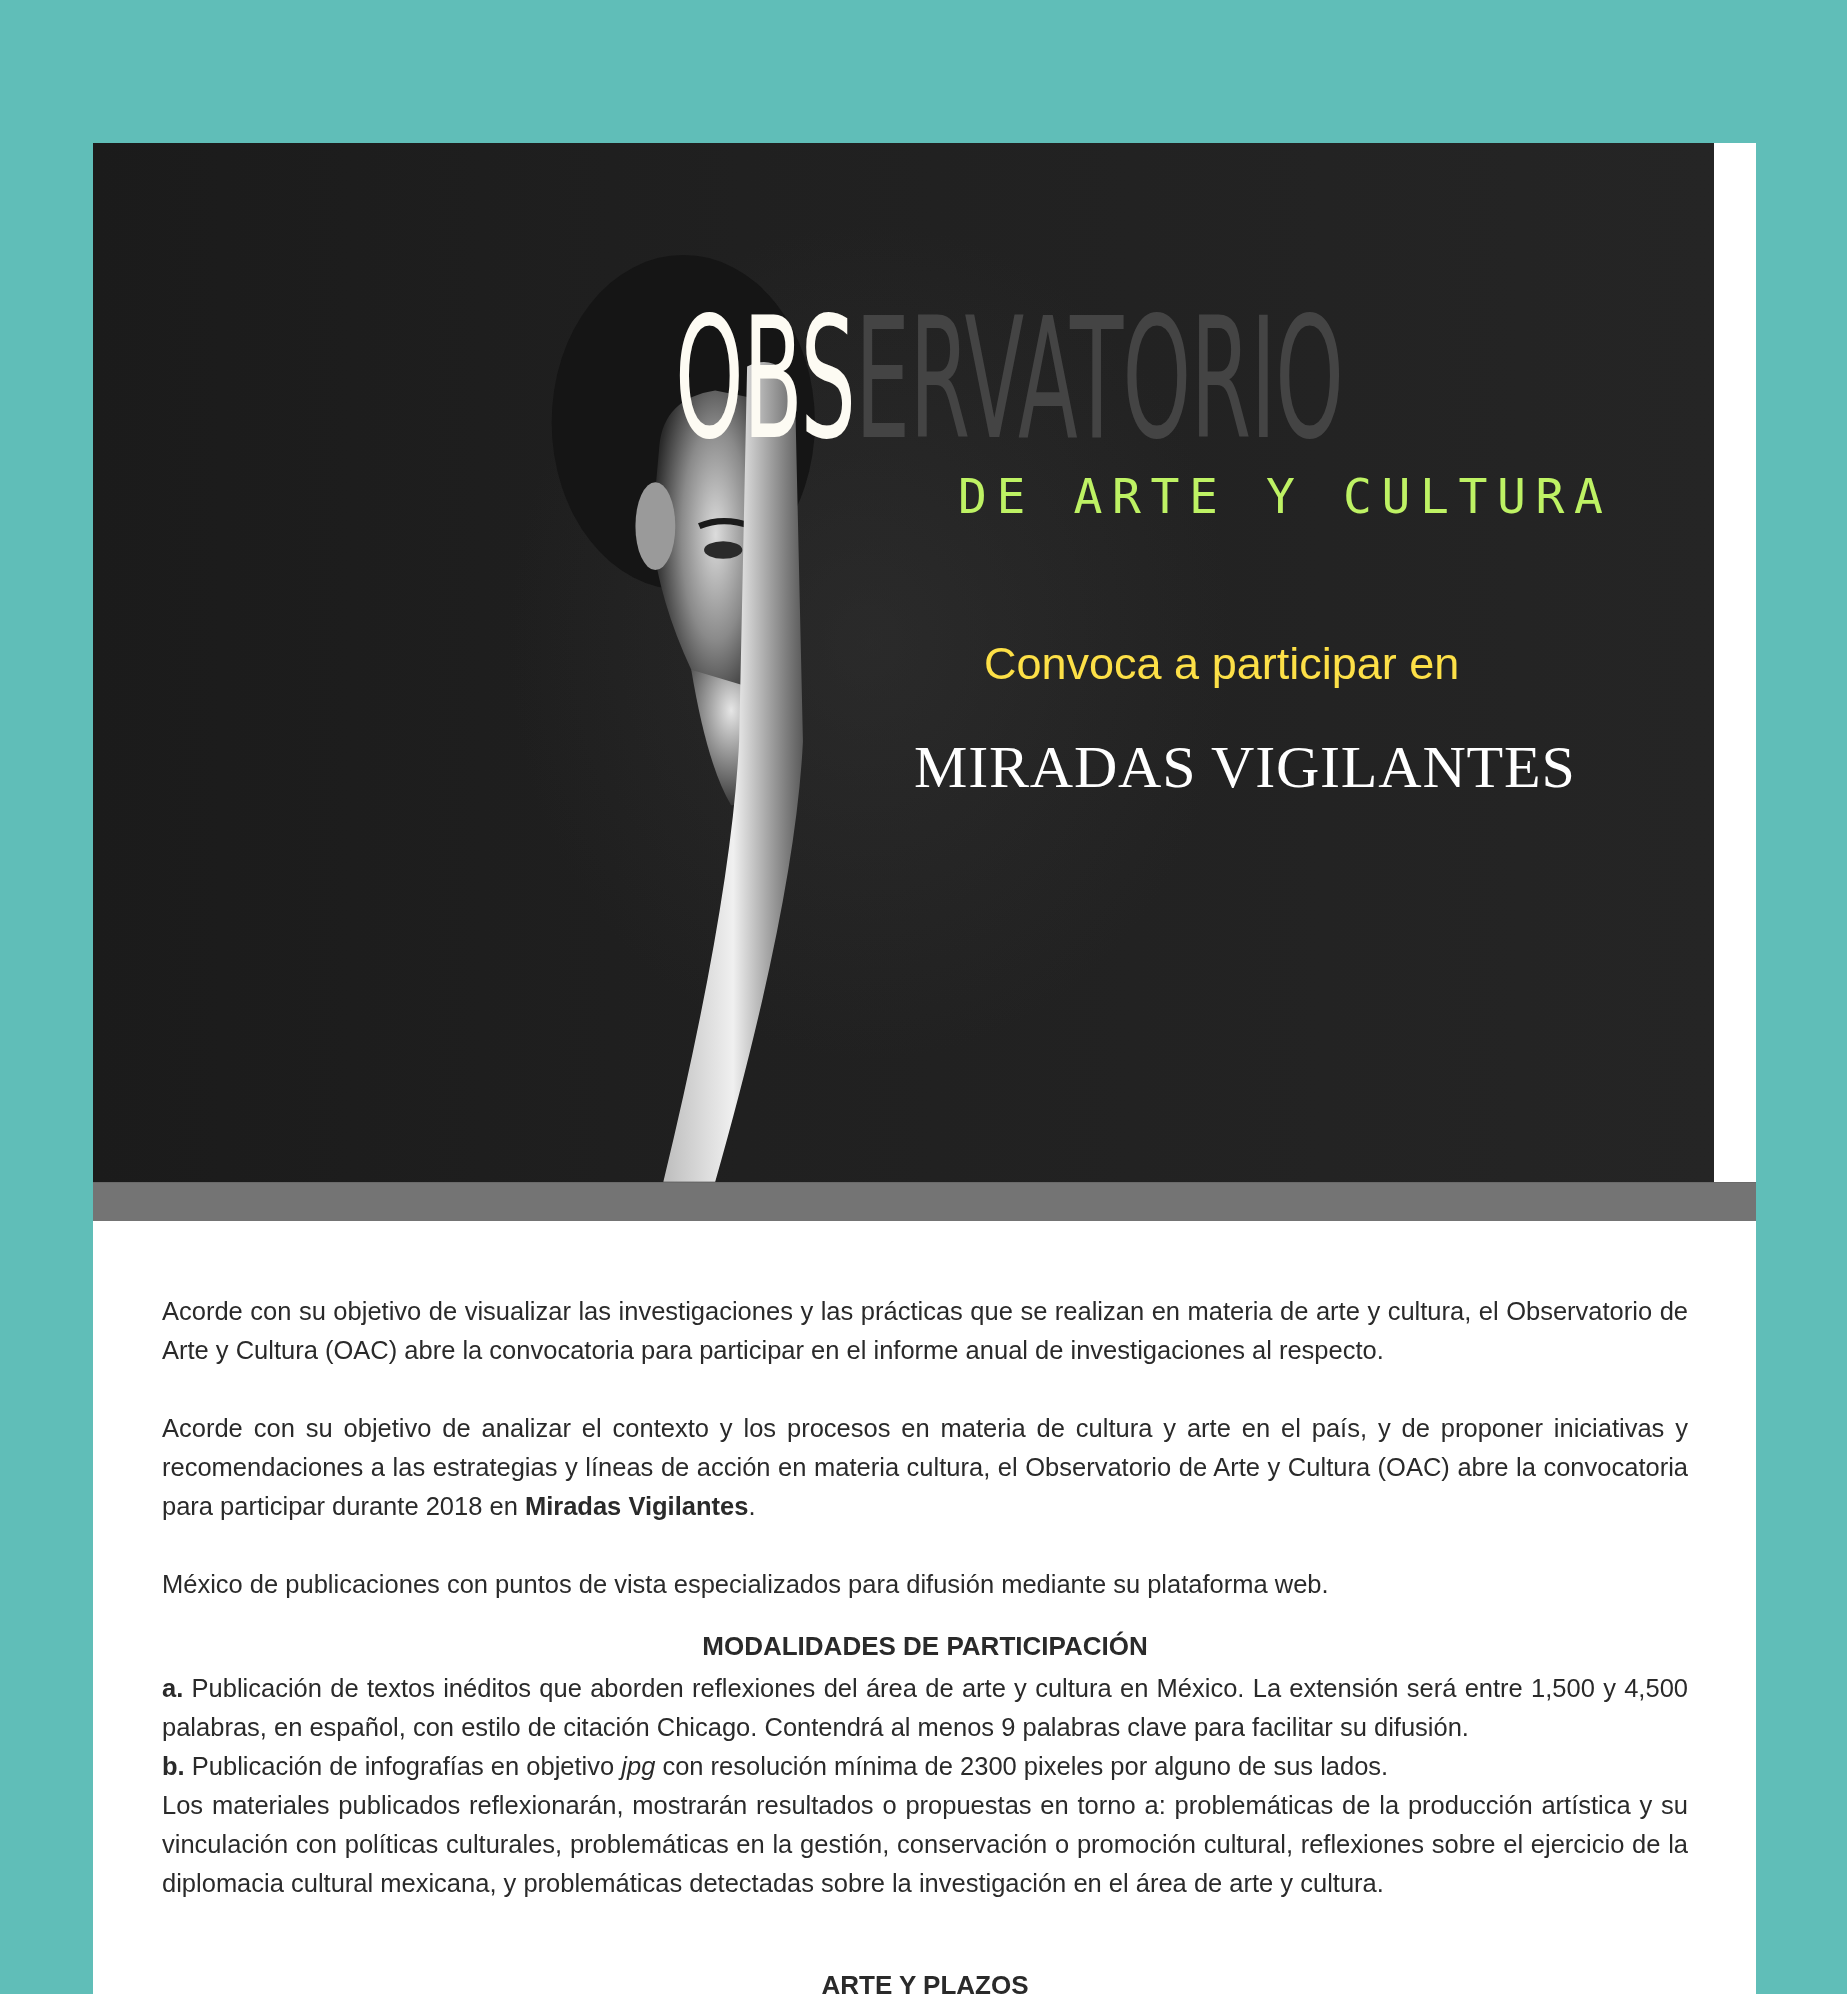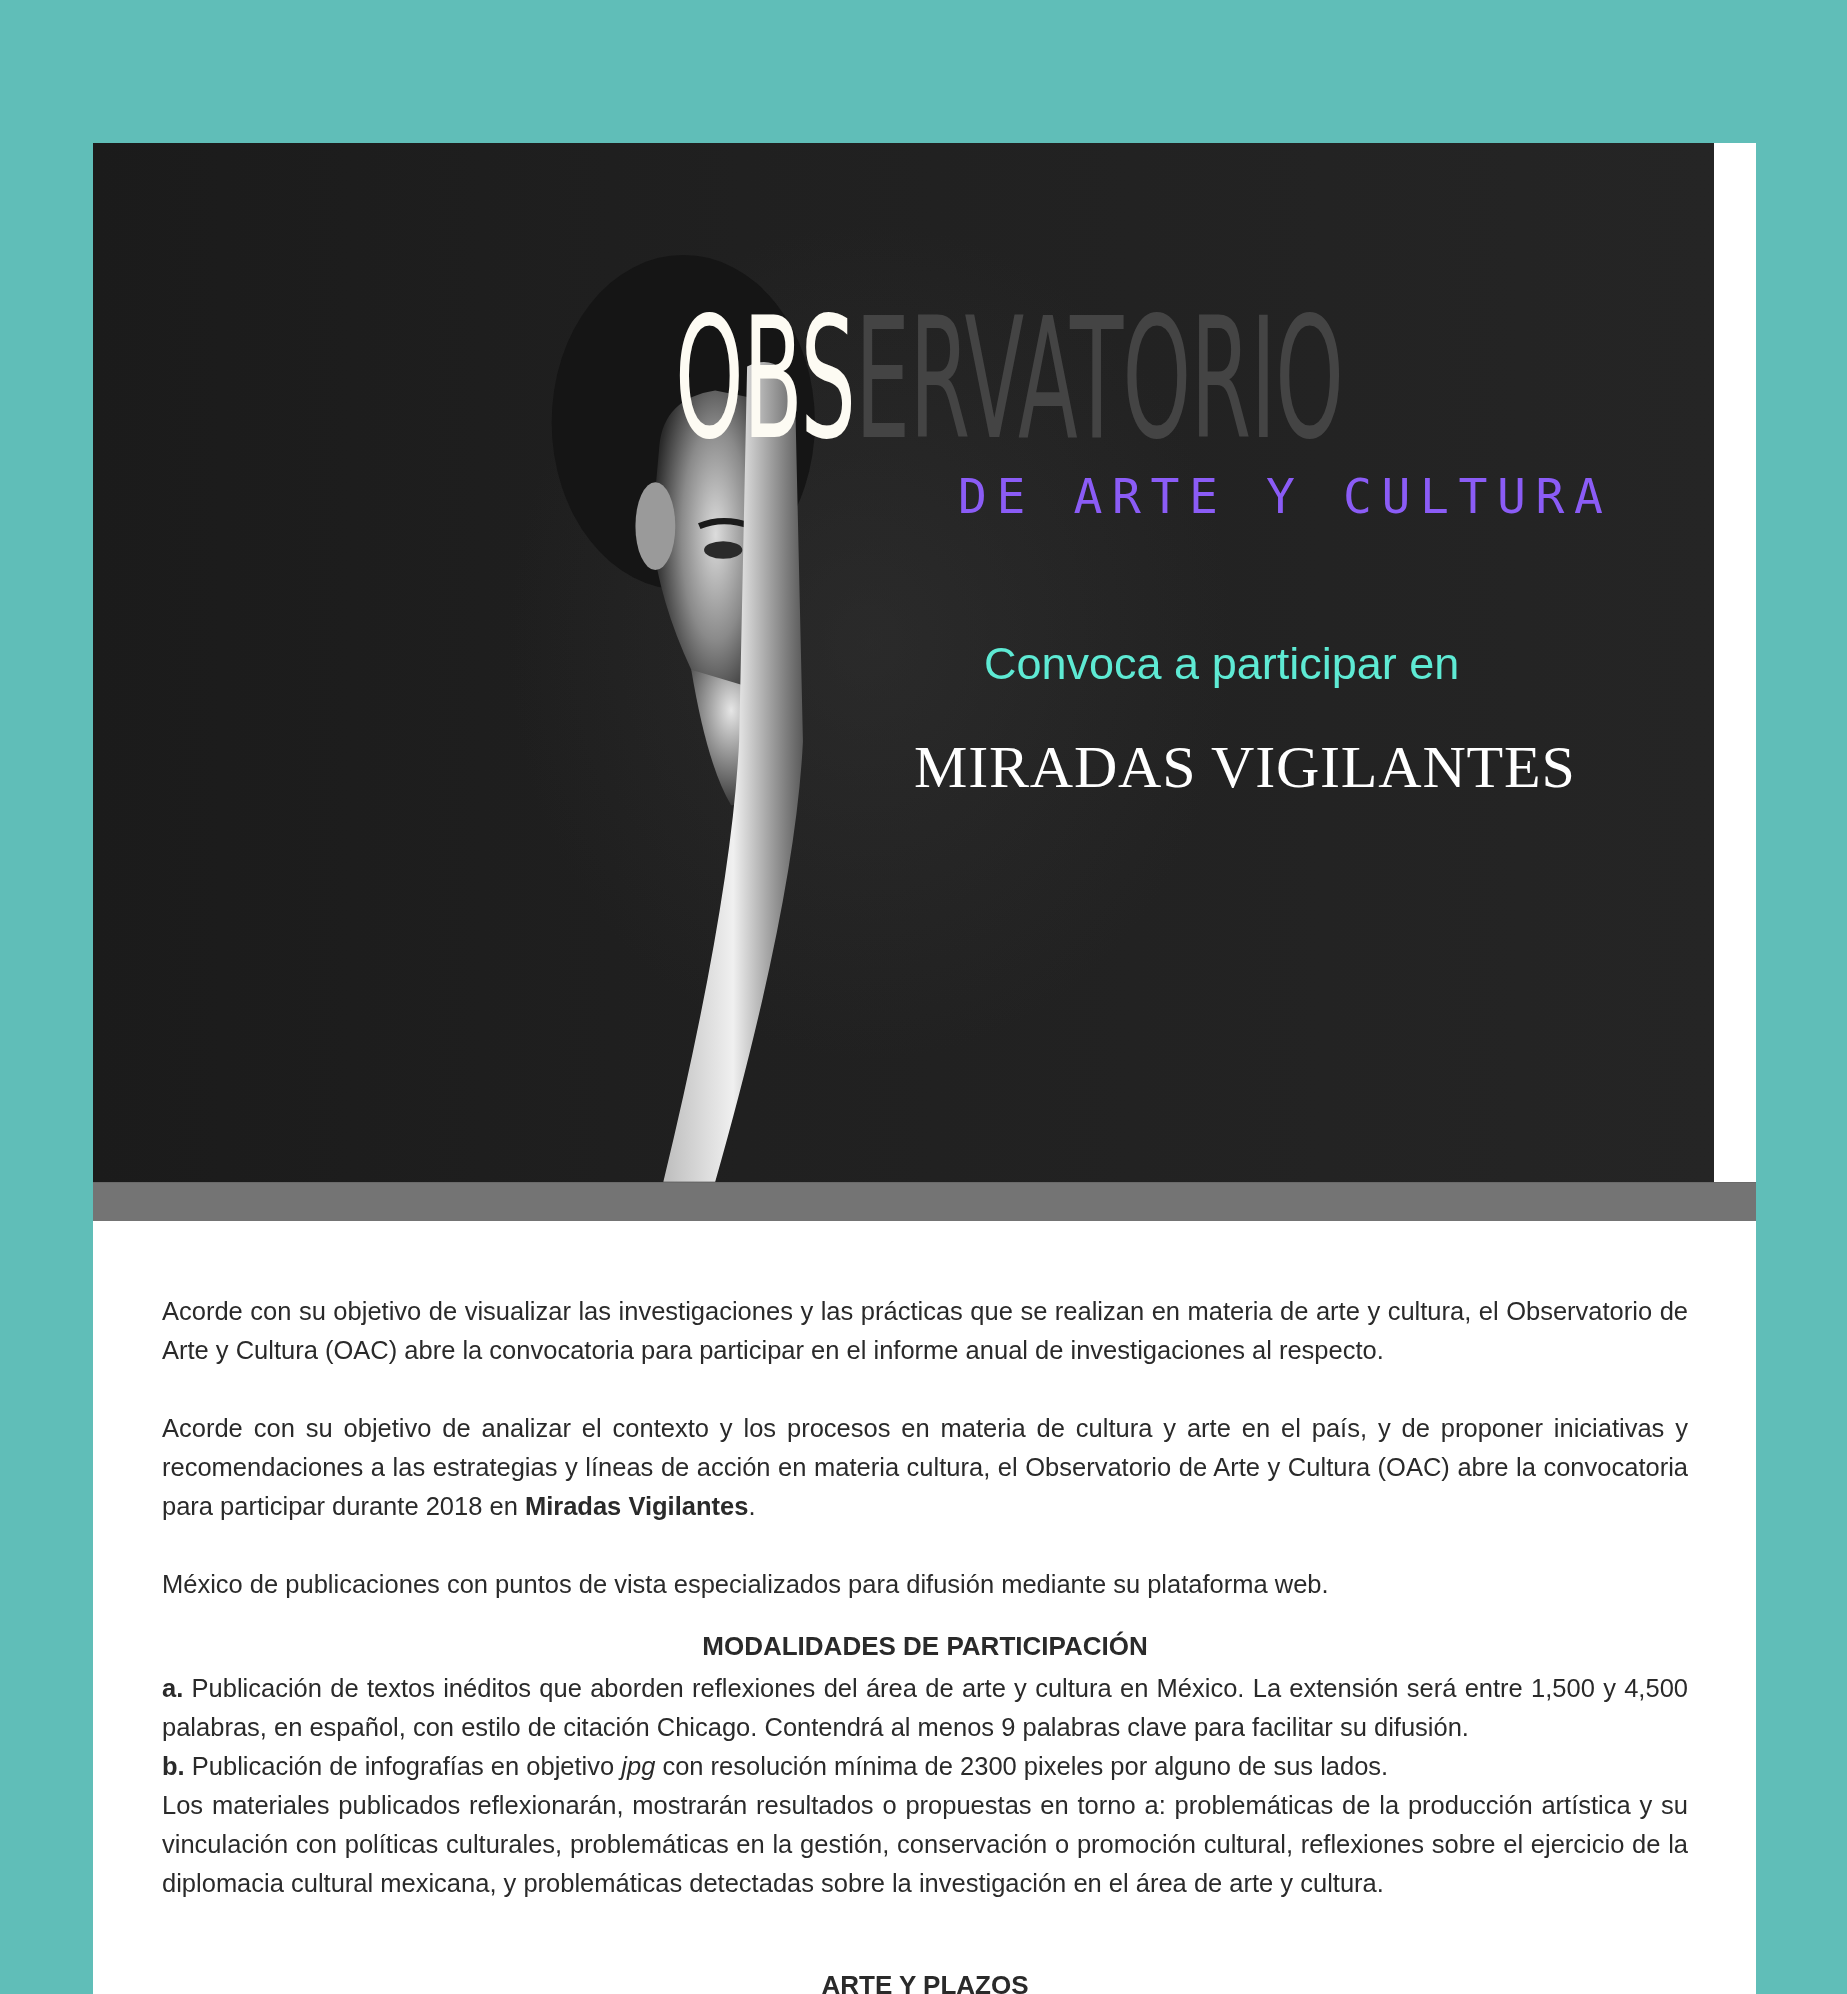--- a/index.html
+++ b/index.html
@@ -31,26 +31,26 @@
     position:absolute; left:582px; top:156px; height:160px;
     font-family:"DejaVu Sans", sans-serif; font-size:168px; line-height:160px;
     letter-spacing:-1.6px; white-space:nowrap;
     transform:scaleX(0.52); transform-origin:left top;
   }
   .brand-title .light { color:#FDFBF3; }
   .brand-title .dark { color:#444444; }
   .brand-sub {
     position:absolute; left:865px; top:327px;
     font-family:"DejaVu Sans Mono", monospace; font-size:48px; line-height:52px;
-    letter-spacing:9.6px; color:#8b5cf6; white-space:nowrap;
+    letter-spacing:9.6px; color:#bef264; white-space:nowrap;
   }
   .convoca {
     position:absolute; left:891px; top:495px;
     font-family:"Liberation Sans", sans-serif; font-size:45px; line-height:52px;
-    color:#5eead4; white-space:nowrap;
+    color:#fde047; white-space:nowrap;
   }
   .event-title {
     position:absolute; left:821px; top:590px;
     font-family:"Liberation Serif", serif; font-size:60px; line-height:68px;
     color:#ffffff; white-space:nowrap; letter-spacing:0.8px;
   }
   
   .content {
     position:absolute; left:69px; top:1133px; width:1526px;
     color:#2a2a2a; font-size:25.5px; line-height:39px;margin-top:16px;

